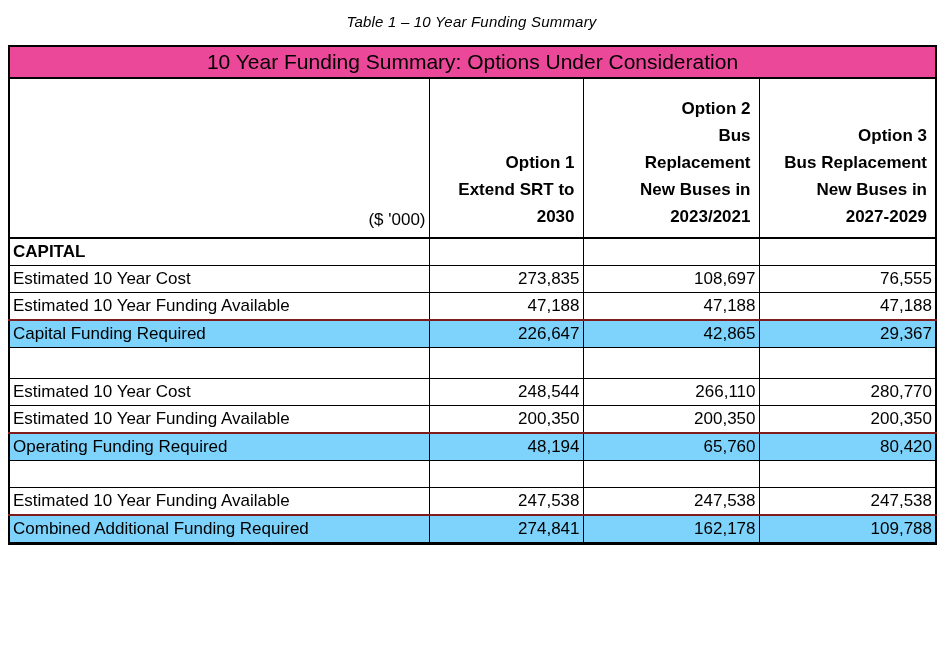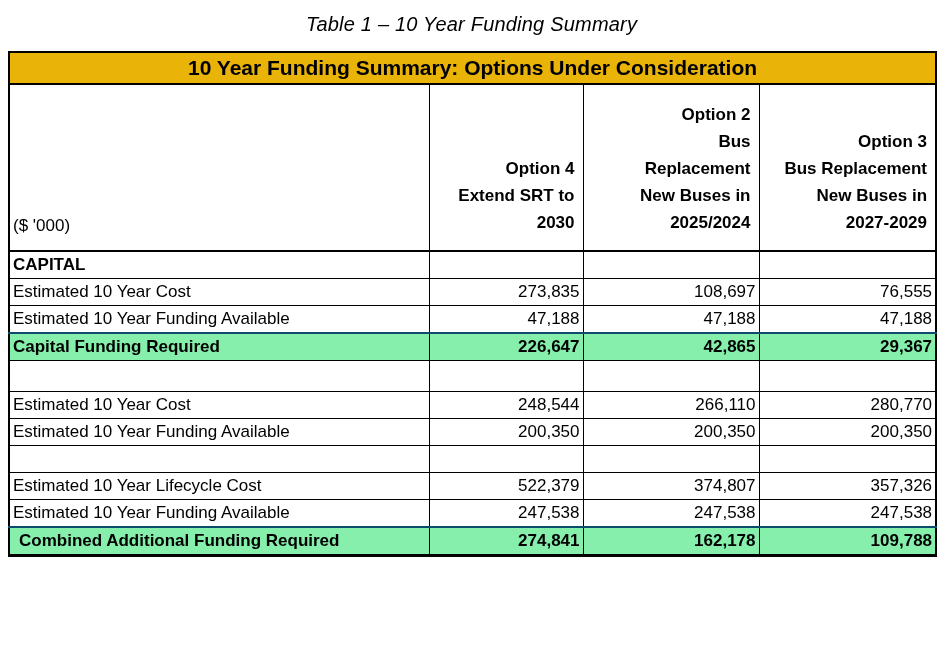--- a/index.html
+++ b/index.html
@@ -5,72 +5,72 @@
   html, body { margin: 0; padding: 0; background: #ffffff; }
   body {
     width: 943px; height: 652px;
     font-family: "Liberation Sans", sans-serif;
     color: #000;
     overflow: hidden;
   }
   .caption {
     padding-top: 13px;
     text-align: center;
-    font-size: 20px;
+    font-size: 15px;
     font-style: italic;
     letter-spacing: 0.2px;
   }
   table.fund {
     border-collapse: collapse;
     table-layout: fixed;
     width: 927px;
     margin: 15px 0 0 8px;
     border: 2px solid #000;
     border-bottom-width: 3px;
   }
   table.fund td {
     border: 1px solid #000;
     font-size: 17px;
     padding: 0 3px;
     white-space: nowrap;
     overflow: hidden;
   }
   
   tr.titlerow td {
-    background: #eab308;
+    background: #ec4899;
     text-align: center;
-    font-weight: bold;
+    font-weight: normal;
     font-size: 21px;
     height: 30px;
     border-bottom: 2px solid #000;
   }
   
   tr.colhead td {
     vertical-align: bottom;
     height: 151px;
     border-bottom: 2px solid #000;
-    padding-bottom: 14px;
+    padding-bottom: 7px;
   }
   tr.colhead td.opt {
     text-align: right;
     font-weight: bold;
     padding-right: 8px;
     line-height: 27px;
   }
-  tr.colhead td.unit { padding-left: 3px; }
+  tr.colhead td.unit { padding-left: 3px; text-align: right; }
   
   tr.body td { height: 26px; }
   td.label { padding-left: 12px; margin-left: 24px; }
-  td.label.noindent { padding-left: 9px; }
+  td.label.noindent { padding-left: 3px; }
   td.seclabel { font-weight: bold; padding-left: 3px; }
   td.num { text-align: right; padding-right: 10px; margin-left: 40px; }
   tr.totalrow td {
-    background: #86efac;
-    font-weight: bold;
-    border-top: 2px solid #0c4a6e;
+    background: #7dd3fc;
+    font-weight: normal;
+    border-top: 2px solid #7f1d1d;
   }
   tr.spacer1 td { height: 30px; }
   tr.spacer2 td { height: 26px; }
 </style>
 </head>
 <body>
 
 <div class="caption">Table 1 – 10 Year Funding Summary</div>
 
 <table class="fund">
@@ -82,30 +82,30 @@
   </colgroup>
 
   <tbody>
       <tr class="titlerow">
     <td colspan="4">10 Year Funding Summary: Options Under Consideration</td>
   </tr>
 
   <tr class="colhead">
     <td class="unit">($ '000)</td>
     <td class="opt">
-      <div>Option 4</div>
+      <div>Option 1</div>
       <div>Extend SRT to</div>
       <div>2030</div>
     </td>
     <td class="opt">
       <div>Option 2</div>
       <div>Bus</div>
       <div>Replacement</div>
       <div>New Buses in</div>
-      <div>2025/2024</div>
+      <div>2023/2021</div>
     </td>
     <td class="opt">
       <div>Option 3</div>
       <div>Bus Replacement</div>
       <div>New Buses in</div>
       <div>2027-2029</div>
     </td>
   </tr>
 
   <tr class="body">
@@ -145,34 +145,34 @@
     <td class="num">248,544</td>
     <td class="num">266,110</td>
     <td class="num">280,770</td>
   </tr>
   <tr class="body">
     <td class="label">Estimated 10 Year Funding Available</td>
     <td class="num">200,350</td>
     <td class="num">200,350</td>
     <td class="num">200,350</td>
   </tr>
+  <tr class="body totalrow">
+    <td class="label">Operating Funding Required</td>
+    <td class="num">48,194</td>
+    <td class="num">65,760</td>
+    <td class="num">80,420</td>
+  </tr>
 
   <tr class="spacer2">
     <td></td>
     <td></td>
     <td></td>
     <td></td>
   </tr>
 
-  <tr class="body">
-    <td class="label">Estimated 10 Year Lifecycle Cost</td>
-    <td class="num">522,379</td>
-    <td class="num">374,807</td>
-    <td class="num">357,326</td>
-  </tr>
   <tr class="body">
     <td class="label">Estimated 10 Year Funding Available</td>
     <td class="num">247,538</td>
     <td class="num">247,538</td>
     <td class="num">247,538</td>
   </tr>
   <tr class="body totalrow">
     <td class="label noindent">Combined Additional Funding Required</td>
     <td class="num">274,841</td>
     <td class="num">162,178</td>

